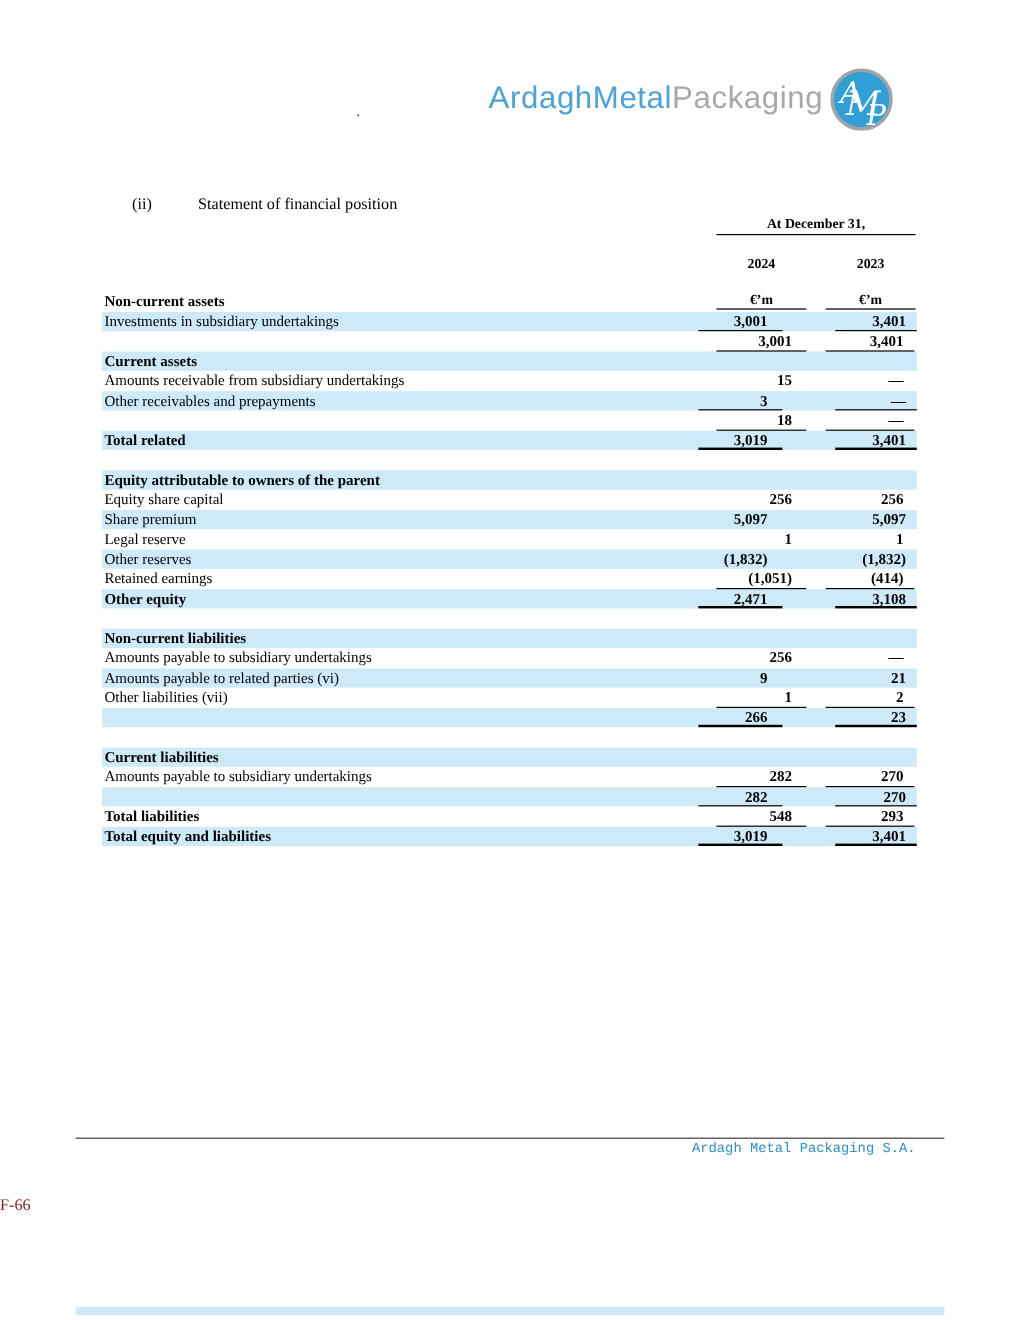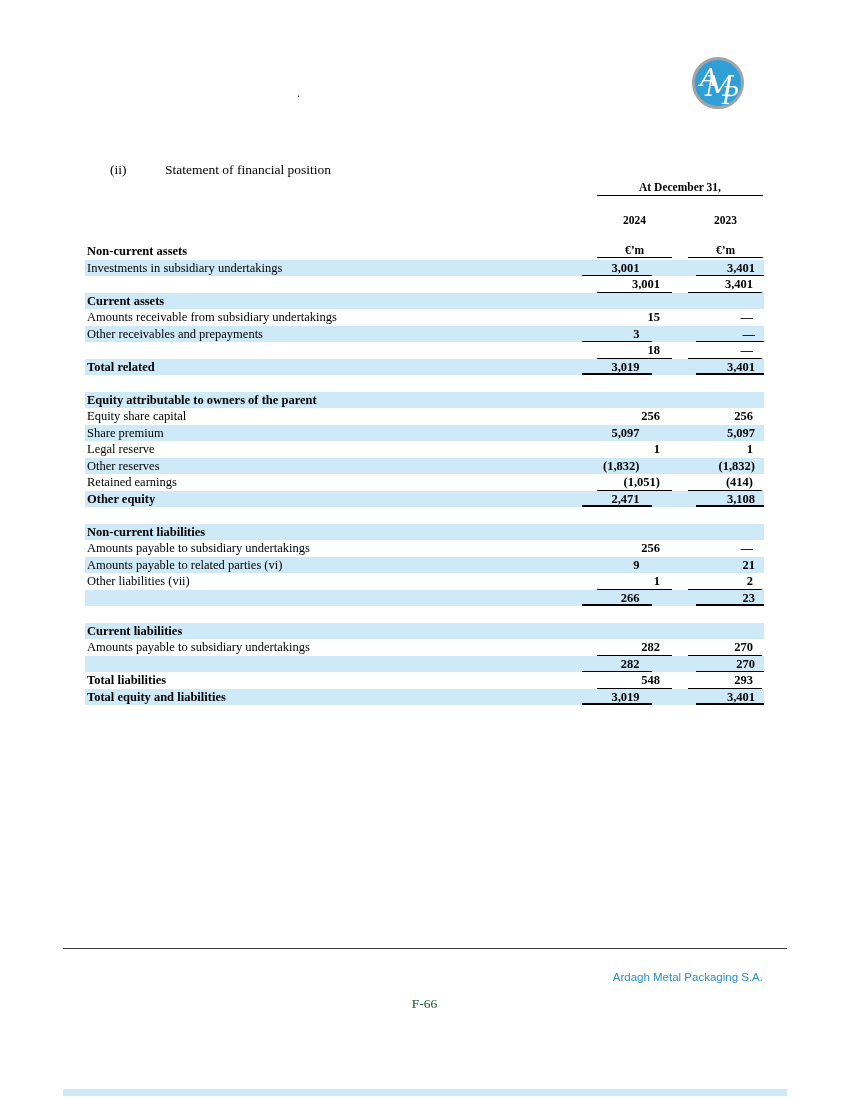--- a/index.html
+++ b/index.html
@@ -33,29 +33,32 @@
   .trow.bold { font-weight:bold; }
   .cell { overflow:visible; white-space:nowrap; }
   .lbl { width:512px; padding-left:2px; }
   .num { width:75px; text-align:right; padding-right:12px;font-weight:bold; }
   .num.c2 { width:74px; margin-left:16px; padding-right:9px; }
   .r1 { border-bottom:1px solid #000; }
   .r2 { border-bottom:2.5px solid #000; }
 
   
   .footer-rule { position:absolute; top:948px; left:63px; width:724px; border-top:1px solid #3a3a3a; }
-  .footer-company { position:absolute; top:971px; left:63px; width:700px; text-align:right; font-family:Liberation Sans, sans-serif; font-size:11.5px; color:#2D8FC4; }
-  .page-number { position:absolute; top:996px; left:0; width:100%; text-align:center; font-size:13.5px; color:#14532d; }
+  .footer-company { position:absolute; top:951px; left:63px; width:700px; text-align:right; font-family:Liberation Mono, monospace; font-size:11.5px; color:#2D8FC4; }
+  .page-number { position:absolute; top:996px; left:0; width:100%; text-align:left; font-size:13.5px; color:#7f1d1d; }
   .bottom-bar { position:absolute; top:1089px; left:63px; width:724px; height:7px; background:#CEE9F8; }
 </style>
 </head>
 <body>
 
 <div class="page">
 
+  <div class="logo-text">
+    <span class="logo-blue">ArdaghMetal</span><span class="logo-gray">Packaging</span>
+  </div>
   <div class="logo-badge">
     <svg width="54" height="54" viewBox="0 0 54 54">
       <circle cx="27" cy="27" r="24.5" fill="#2F9FD6" stroke="#9FA4A9" stroke-width="3"></circle>
       <text x="9" y="30" font-family="DejaVu Serif, serif" font-style="italic" font-size="25" fill="#ffffff">A</text>
       <text x="14" y="40" font-family="DejaVu Serif, serif" font-style="italic" font-size="28" fill="#ffffff">M</text>
       <text x="31" y="48" font-family="DejaVu Serif, serif" font-style="italic" font-size="24" fill="#ffffff">P</text>
     </svg>
   </div>
   <div class="stray-dot">.</div>
 

